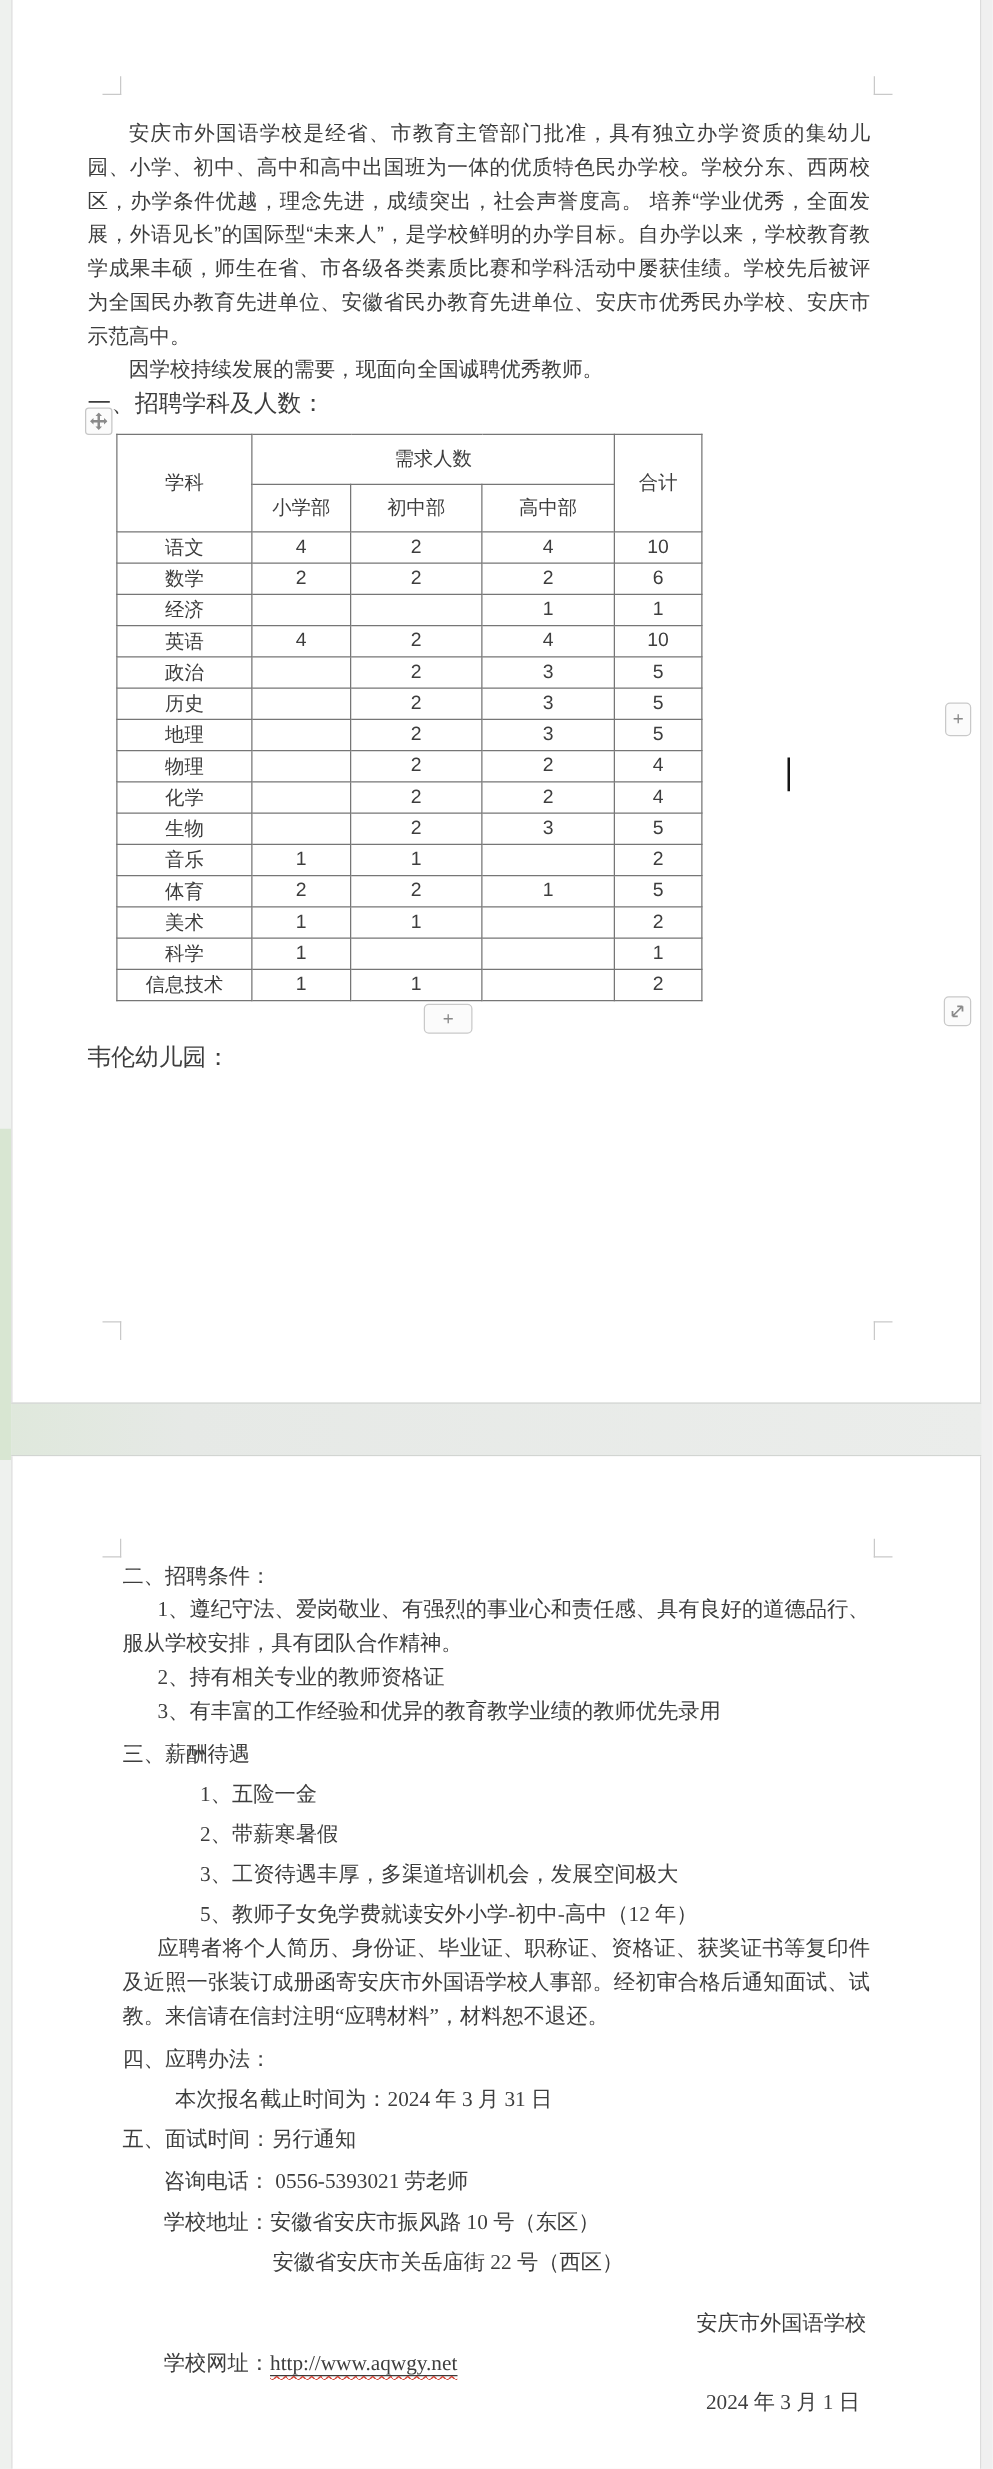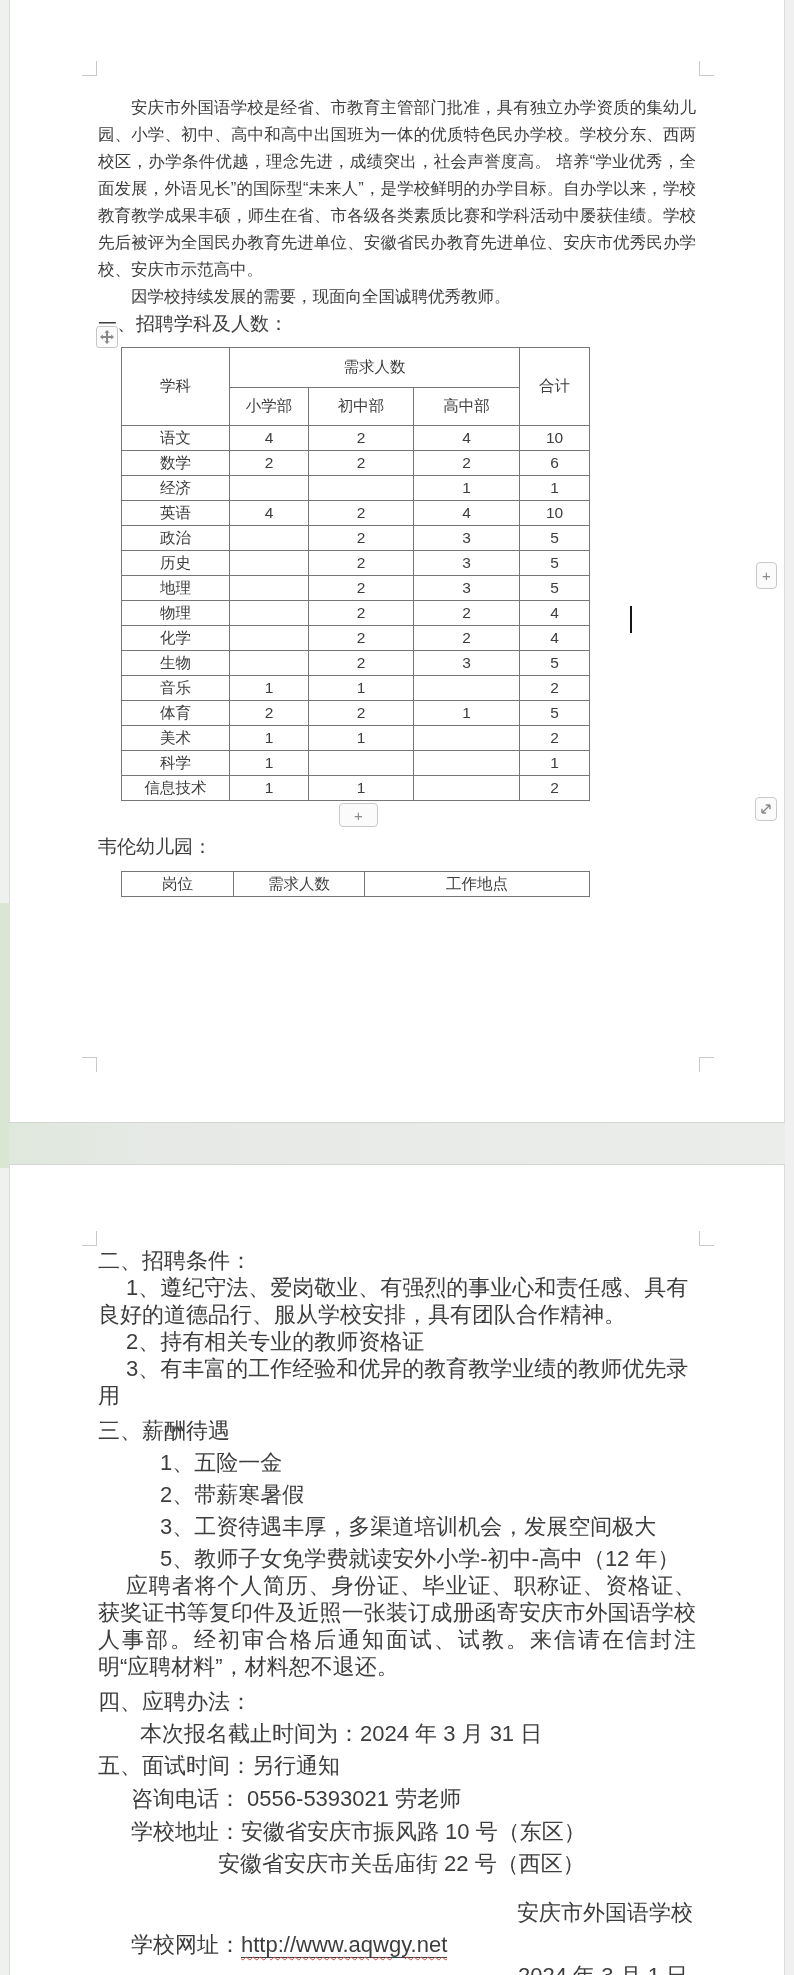--- a/index.html
+++ b/index.html
@@ -12,21 +12,21 @@
   }
   .strip { position:absolute; top:0; bottom:0; width:9px; z-index:0; }
   .strip.left  { left:0; background:#eef1ee; }
   .strip.right { right:0; width:9px; background:#f0f0f0; }
   .green-accent { position:absolute; left:0; top:903px; width:9px; height:265px; background:#d8e6d2; z-index:1; }
 
   .page {
     position:relative; margin-left:9px; width:776px; background:#ffffff;
     border-left:1px solid #dcdcdc; border-right:1px solid #dcdcdc; z-index:1;
   }
-  .page1 { height:1122px; padding:94px 88px 0 88px; }
+  .page1 { height:1122px; padding:94px 88px 0 60px; }
   .page-gap { position:relative; margin-left:9px; width:776px; height:43px;
     background:linear-gradient(90deg,#dfe8dc 0%,#e6e9e6 18%,#ebedeb 100%); z-index:1;
     border-top:1px solid #d2d5d2; border-bottom:1px solid #d2d5d2; }
   .page2 { height:810px; padding:82px 88px 0 88px; }
 
   
   .crop { position:absolute; width:15px; height:15px; z-index:2; }
   .crop.tl { border-right:1px solid #c9c9c9; border-bottom:1px solid #c9c9c9; }
   .crop.tr { border-left:1px solid #c9c9c9;  border-bottom:1px solid #c9c9c9; }
   .crop.bl { border-right:1px solid #c9c9c9; border-top:1px solid #c9c9c9; }
@@ -63,21 +63,21 @@
     font-size:15px; display:flex; align-items:center; justify-content:center; z-index:3; }
   .resize-handle { position:absolute; left:745px; top:797px; width:22px; height:24px;
     background:#fbfbfb; border:1px solid #c9c9c9; border-radius:4px;
     display:flex; align-items:center; justify-content:center; z-index:3; }
   .caret { position:absolute; left:620px; top:606px; width:2px; height:27px;
     background:#151515; z-index:3; }
 
   .kg-heading { margin-top:6px; }
 
   
-  .sec { font-size:22px; line-height:27px; }
+  .sec { font-size:17px; line-height:27px;font-family:Liberation Serif, serif; }
   .s2-item { text-indent:28px; }
   .mt8 { margin-top:8px; }
   .s3-item { margin:5px 0 0 62px; }
   .s4-para { text-indent:28px; text-align:justify; }
   .deadline { text-indent:42px; margin-top:5px; }
   .s5 { margin-top:5px; }
   .contact { margin:6px 0 0 33px; }
   .addr2 { margin:5px 0 0 120px; }
   .web-line { margin:5px 0 0 33px; }
   .url { color:#3d3d3d; border-bottom:1px solid #3d3d3d;
@@ -252,25 +252,20 @@
   </div>
 
   <div class="heading kg-heading" style="margin-top:32px;">韦伦幼儿园：</div>
   <table class="t2">
     <colgroup>
         <col style="width:112px">
         <col style="width:131px">
         <col style="width:225px">
       </colgroup>
     <tbody>
-        <tr>
-      <th>岗位</th>
-      <th>需求人数</th>
-      <th>工作地点</th>
-    </tr>
   </tbody>
     </table>
 </div>
 
 <div class="page-gap"></div>
 
 <div class="page page2">
   <div class="crop tl" style="left:72px;top:66px;"></div>
   <div class="crop tr" style="left:689px;top:66px;"></div>
 

